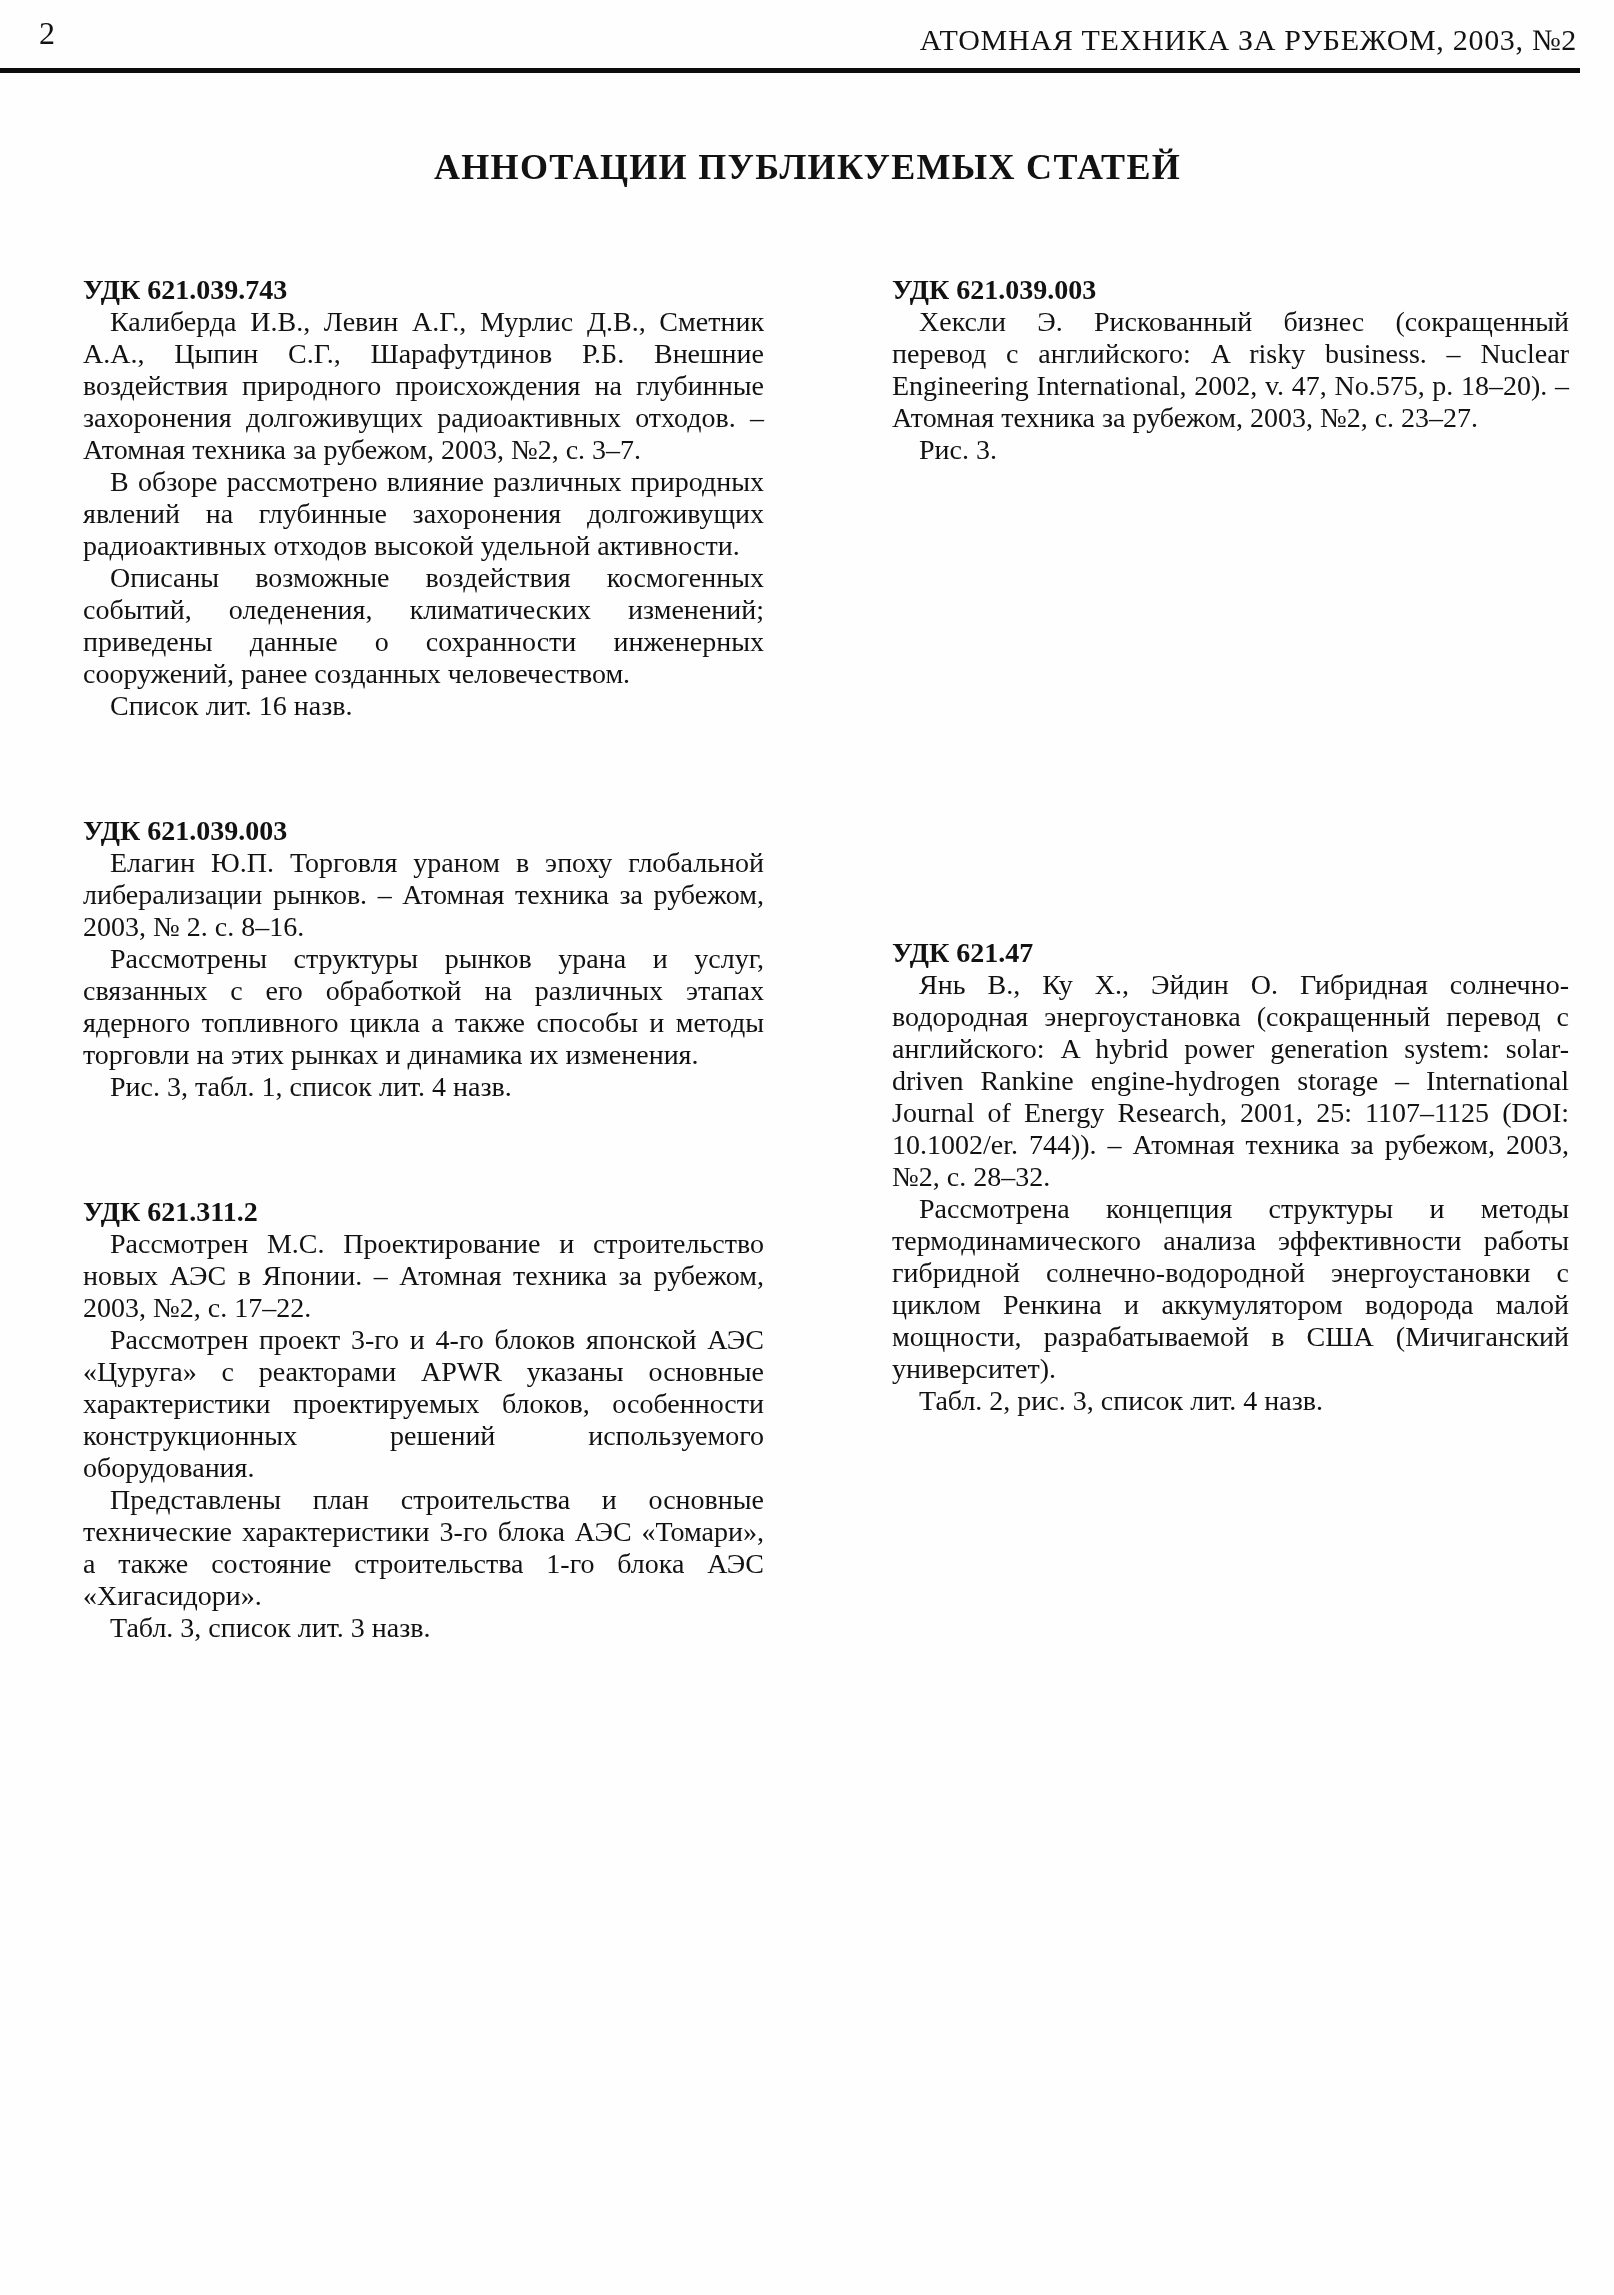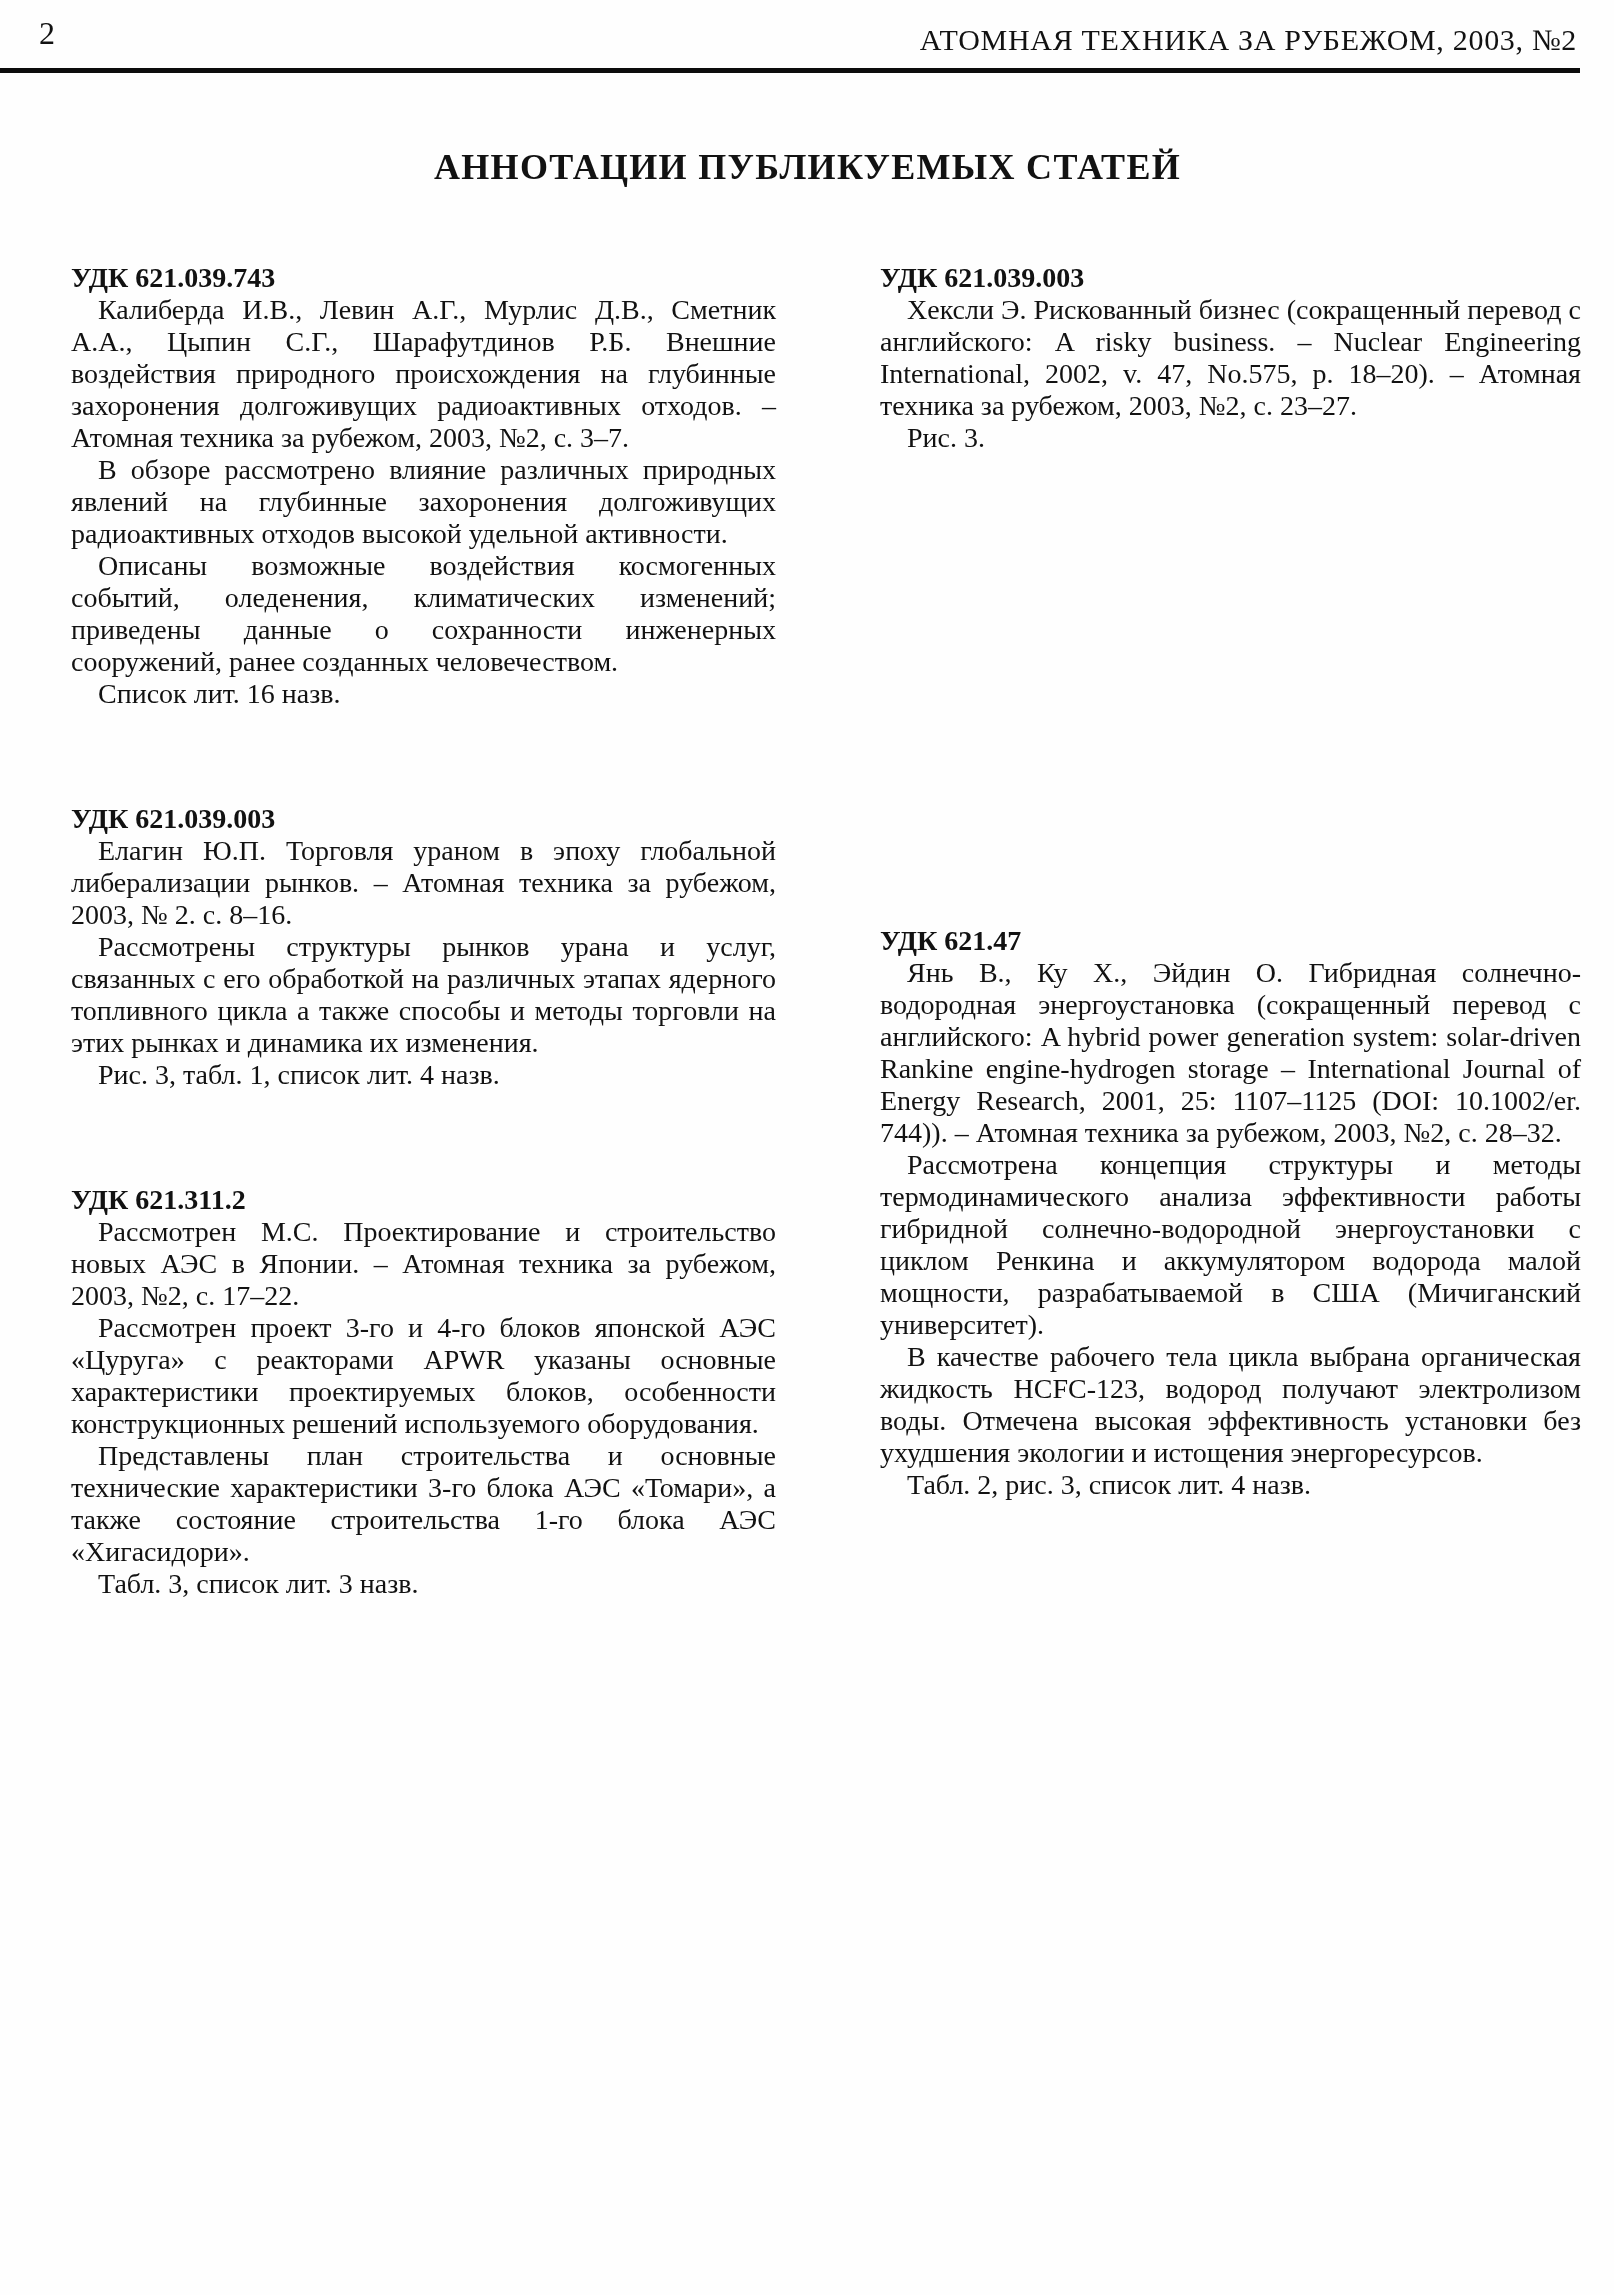--- a/index.html
+++ b/index.html
@@ -50,21 +50,21 @@
   }
   .col {
     position: absolute;
     top: 262px;
     font-size: 28px;
     line-height: 32px;
     text-align: justify;
   }
   .col-left  { left: 71px;  width: 705px; }
   .col-right { left: 880px; width: 701px; }
-  .abstract { margin: 0; }
+  .abstract { margin: 12px; }
   .gap    { margin-top: 93px; }
   .gap-xl { margin-top: 471px; }
   .udk { font-weight: bold; }
   .col p { margin: 0; text-indent: 27px; }
   .citation { margin-bottom: 32px; }
   .citation .art-title { font-weight: normal; }
 </style>
 </head>
 <body>
 
@@ -107,20 +107,19 @@
     <article class="abstract">
       <div class="udk">УДК 621.039.003</div>
       <p class="citation"><span>Хексли Э. </span><span class="art-title">Рискованный бизнес</span><span> (сокращенный перевод с английского: A risky business. – Nuclear Engineering International, 2002, v. 47, No.575, p. 18–20). – Атомная техника за рубежом, 2003, №2, с. 23–27.</span></p>
       <p>Рис. 3.</p>
     </article>
 
     <article class="abstract gap-xl">
       <div class="udk">УДК 621.47</div>
       <p class="citation"><span>Янь В., Ку Х., Эйдин О. </span><span class="art-title">Гибридная солнечно-водородная энергоустановка</span><span> (сокращенный перевод с английского: A hybrid power generation system: solar-driven Rankine engine-hydrogen storage – International Journal of Energy Research, 2001, 25: 1107–1125 (DOI: 10.1002/er. 744)). – Атомная техника за рубежом, 2003, №2, с. 28–32.</span></p>
       <p>Рассмотрена концепция структуры и методы термодинамического анализа эффективности работы гибридной солнечно-водородной энергоустановки с циклом Ренкина и аккумулятором водорода малой мощности, разрабатываемой в США (Мичиганский университет).</p>
-      <p>В качестве рабочего тела цикла выбрана органическая жидкость HCFC-123, водород получают электролизом воды. Отмечена высокая эффективность установки без ухудшения экологии и истощения энергоресурсов.</p>
       <p>Табл. 2, рис. 3, список лит. 4 назв.</p>
     </article>
 
   </div>
 
 </div>
 
 
 </body></html>

